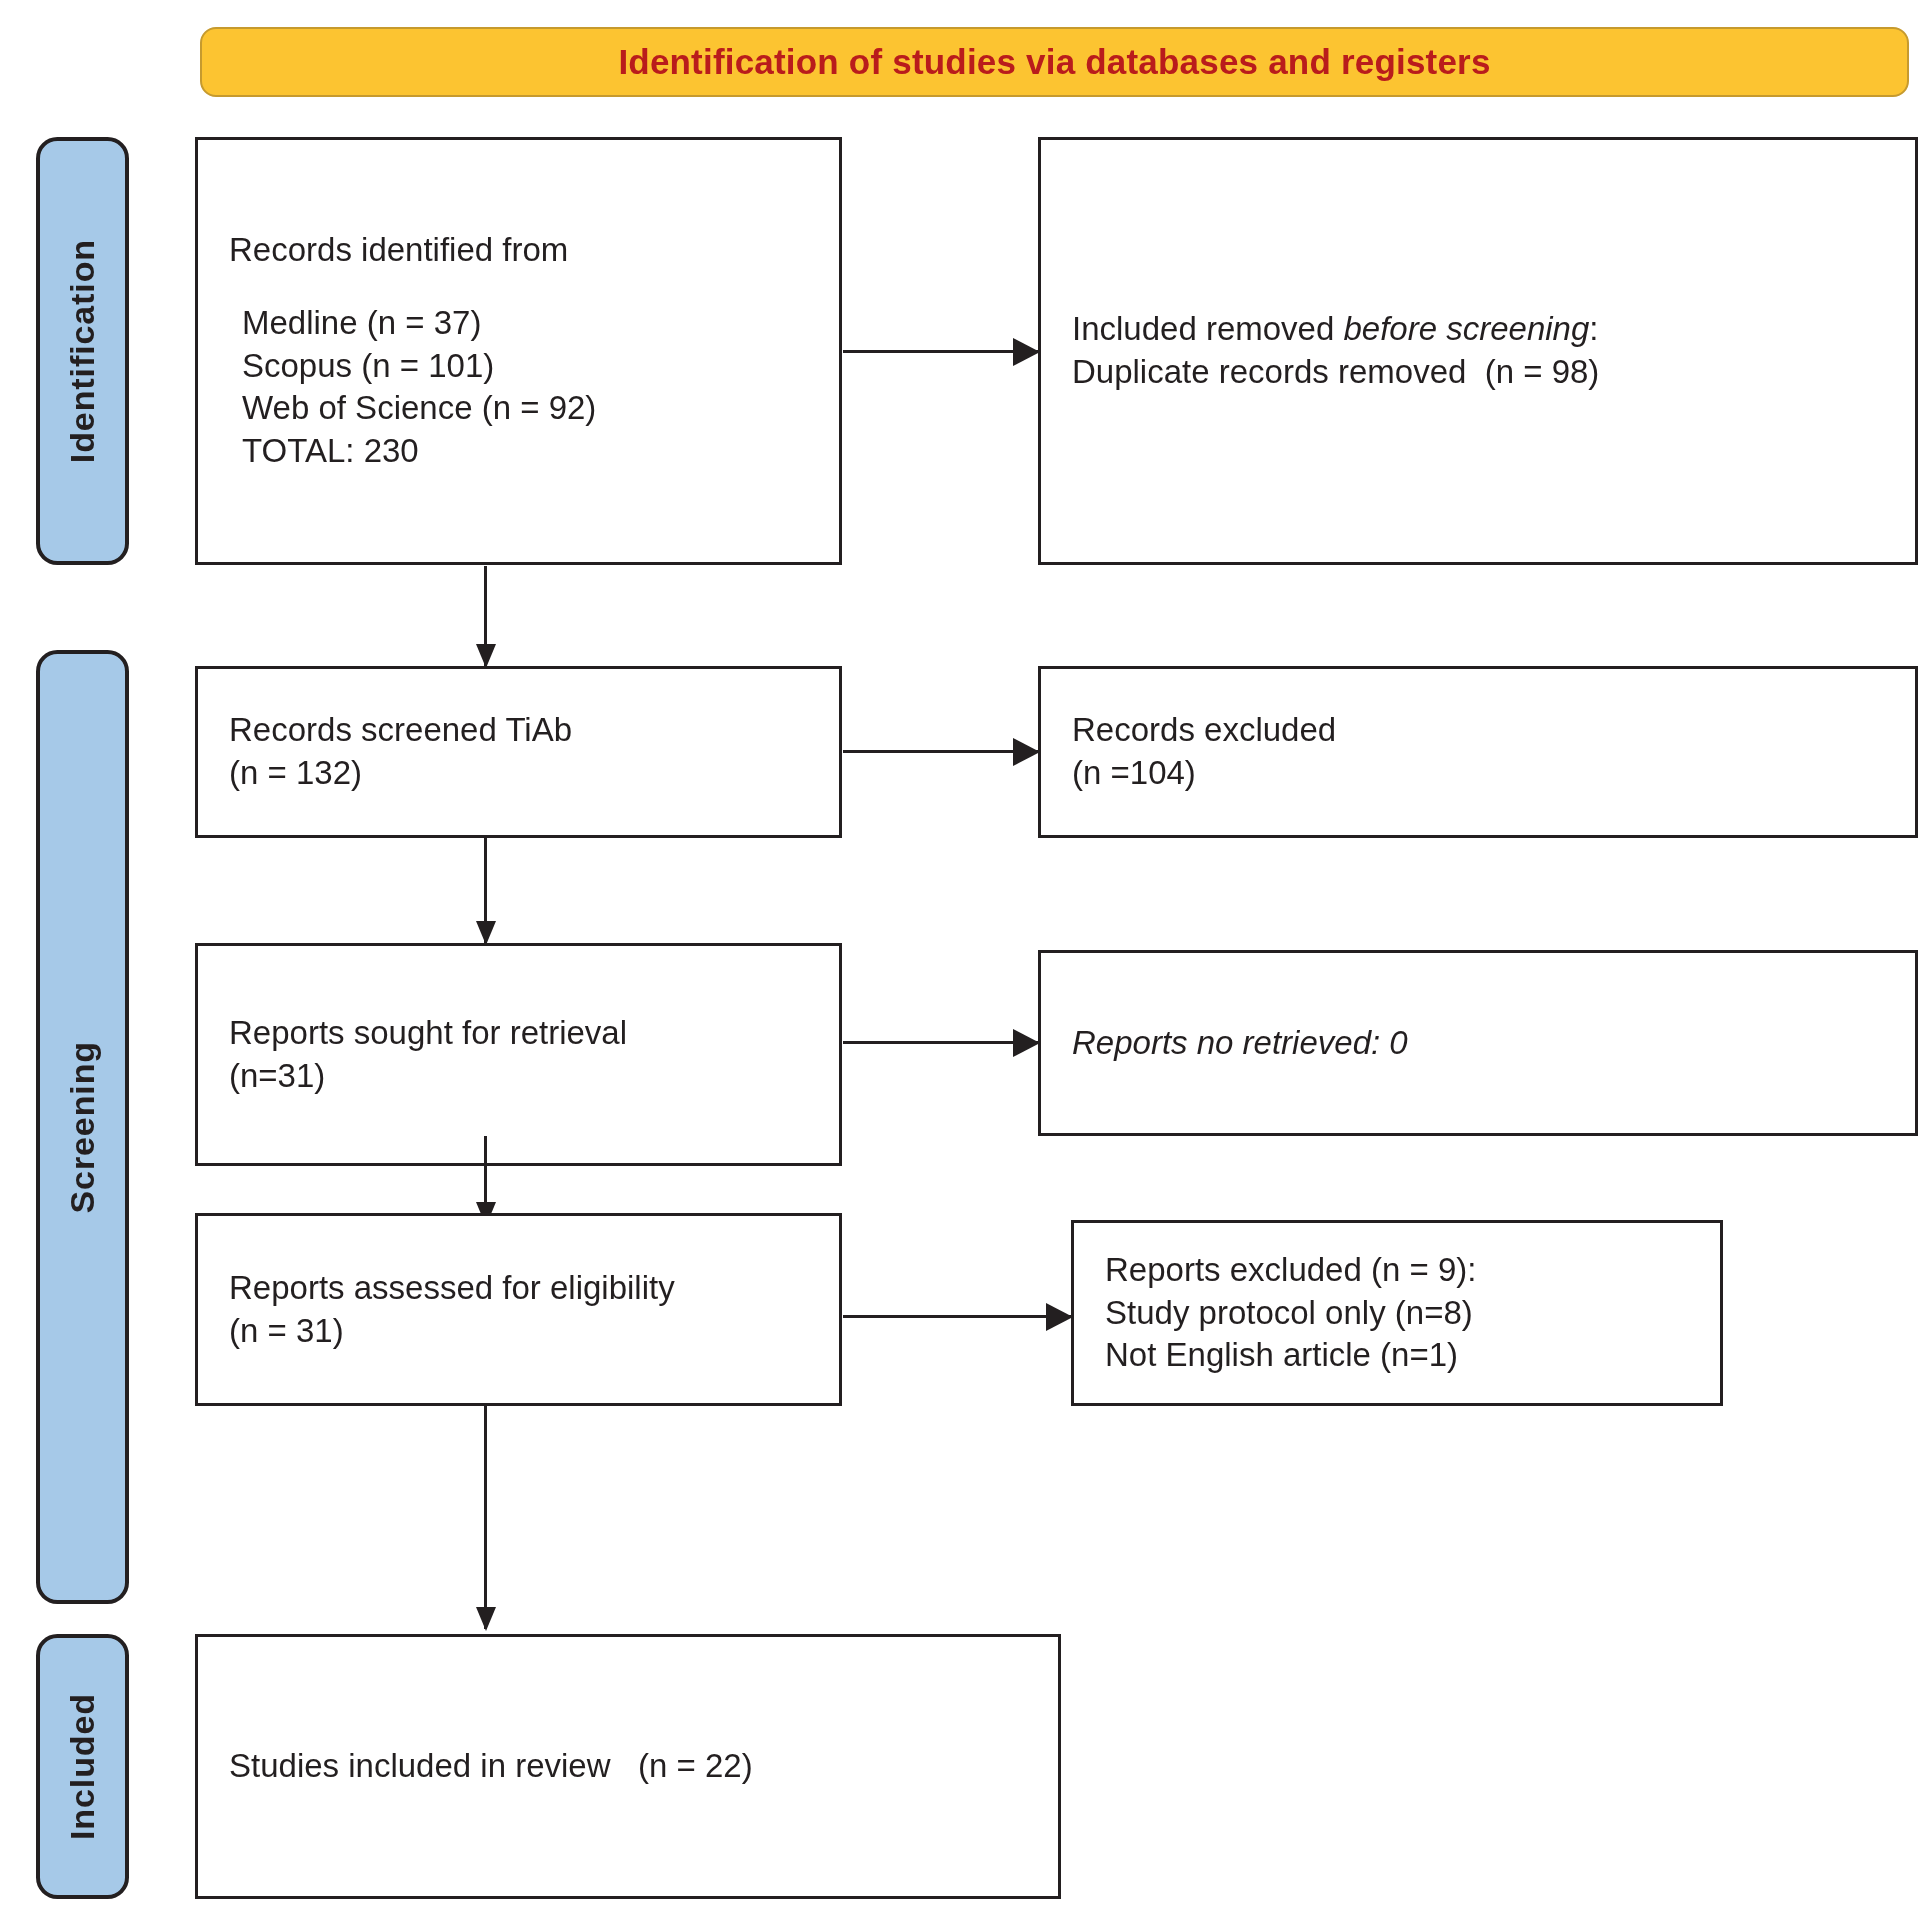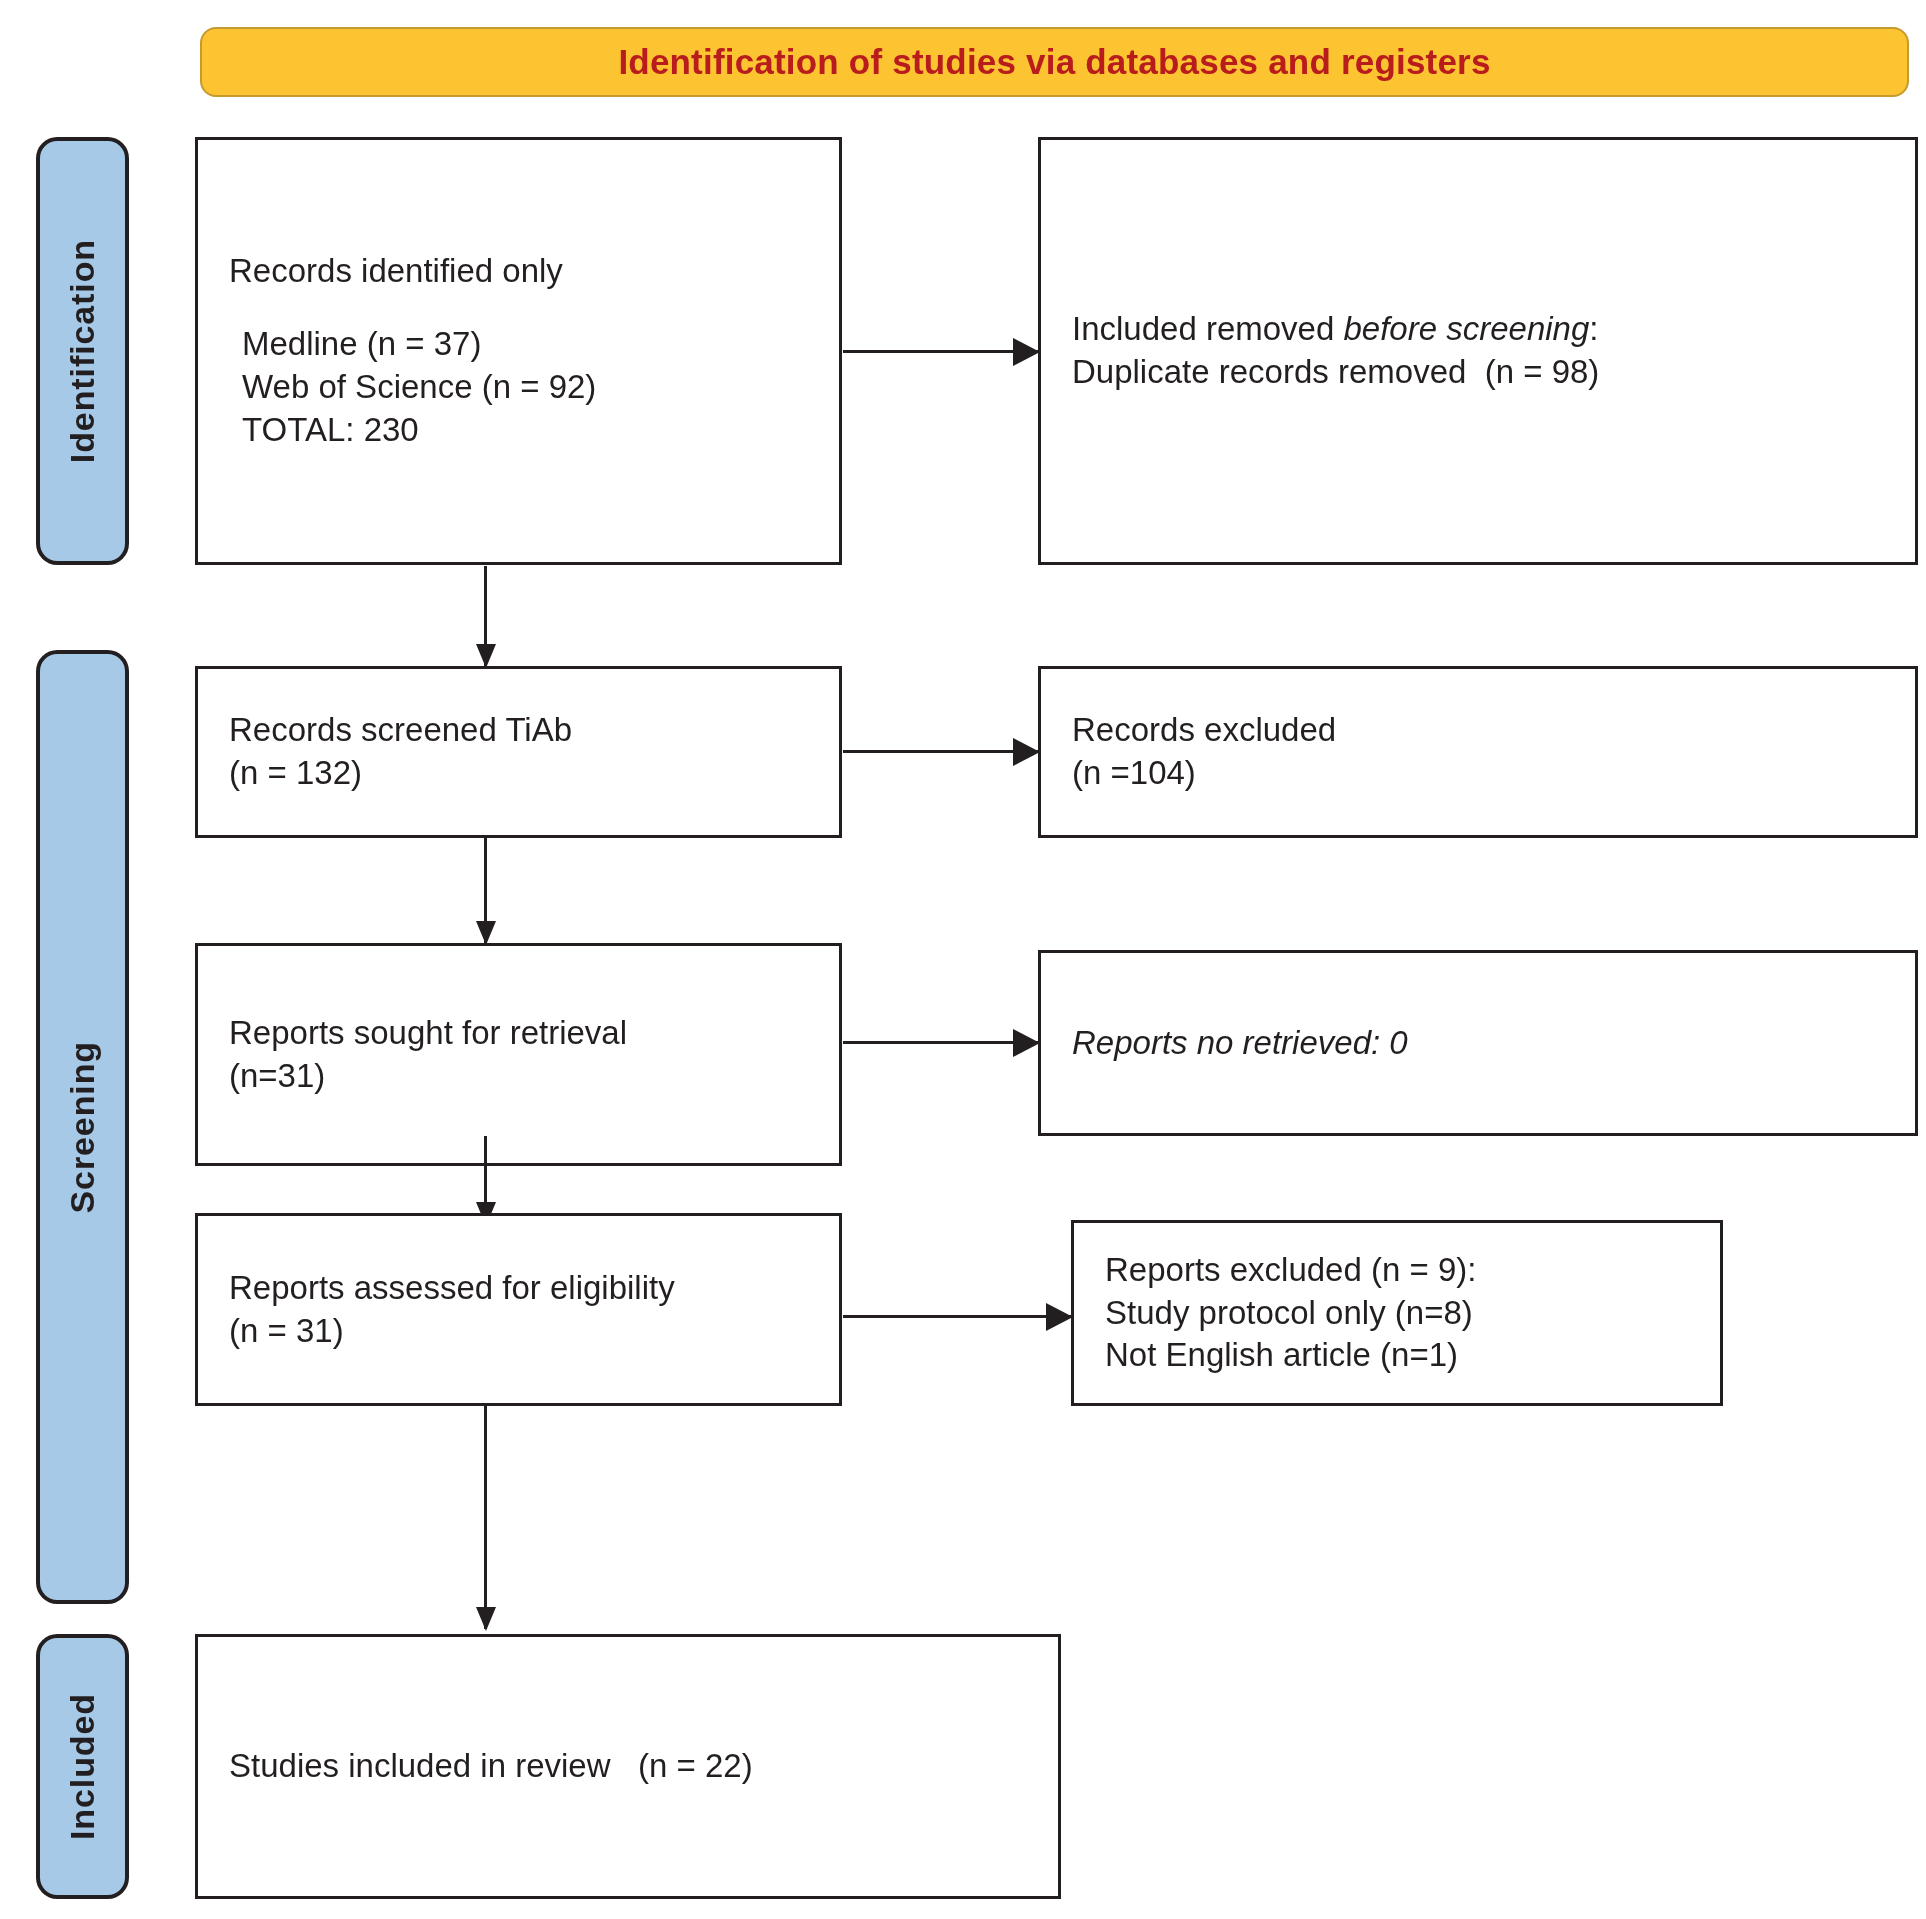--- a/index.html
+++ b/index.html
@@ -121,22 +121,23 @@
 
   <div class="stage-label" style="left: 36px; top: 650px; width: 93px; height: 954px; background: rgb(166, 201, 232);">
     <span class="vtext">Screening</span>
   </div>
 
   <div class="stage-label" style="left: 36px; top: 1634px; width: 93px; height: 265px; background: rgb(166, 201, 232);">
     <span class="vtext">Included</span>
   </div>
 
   <div class="flow-box" style="left:195px; top:137px; width:647px; height:428px;">
-    <div class="line">Records identified only</div>
+    <div class="line">Records identified from</div>
     <div class="line indent gap">Medline (n = 37)</div>
+    <div class="line indent">Scopus (n = 101)</div>
     <div class="line indent">Web of Science (n = 92)</div>
     <div class="line indent">TOTAL: 230</div>
   </div>
 
   <div class="flow-box" style="left:1038px; top:137px; width:880px; height:428px;">
     <div class="line"><span>Included removed </span><em>before screening</em><span>:</span></div>
     <div class="line indent-sm">Duplicate records removed  (n = 98)</div>
   </div>
 
   <div class="conn-h" style="left:843px; top:350px; width:195px;">

